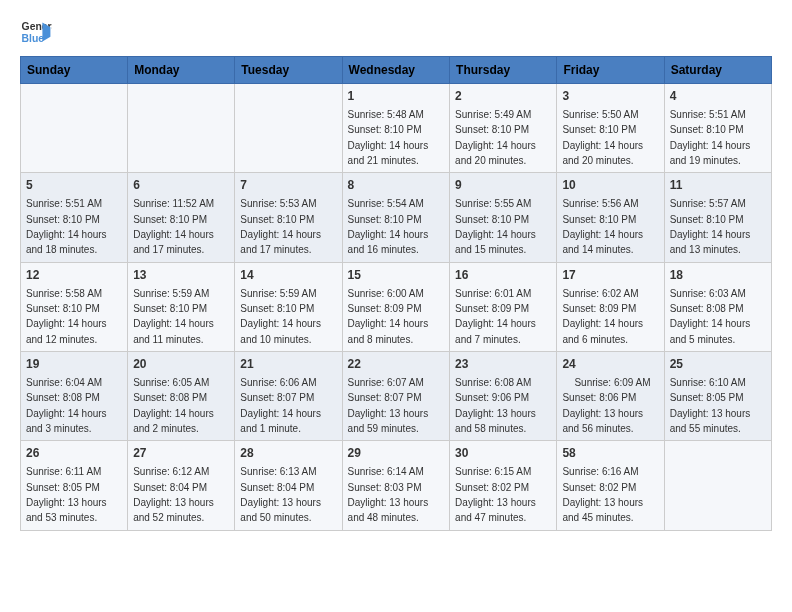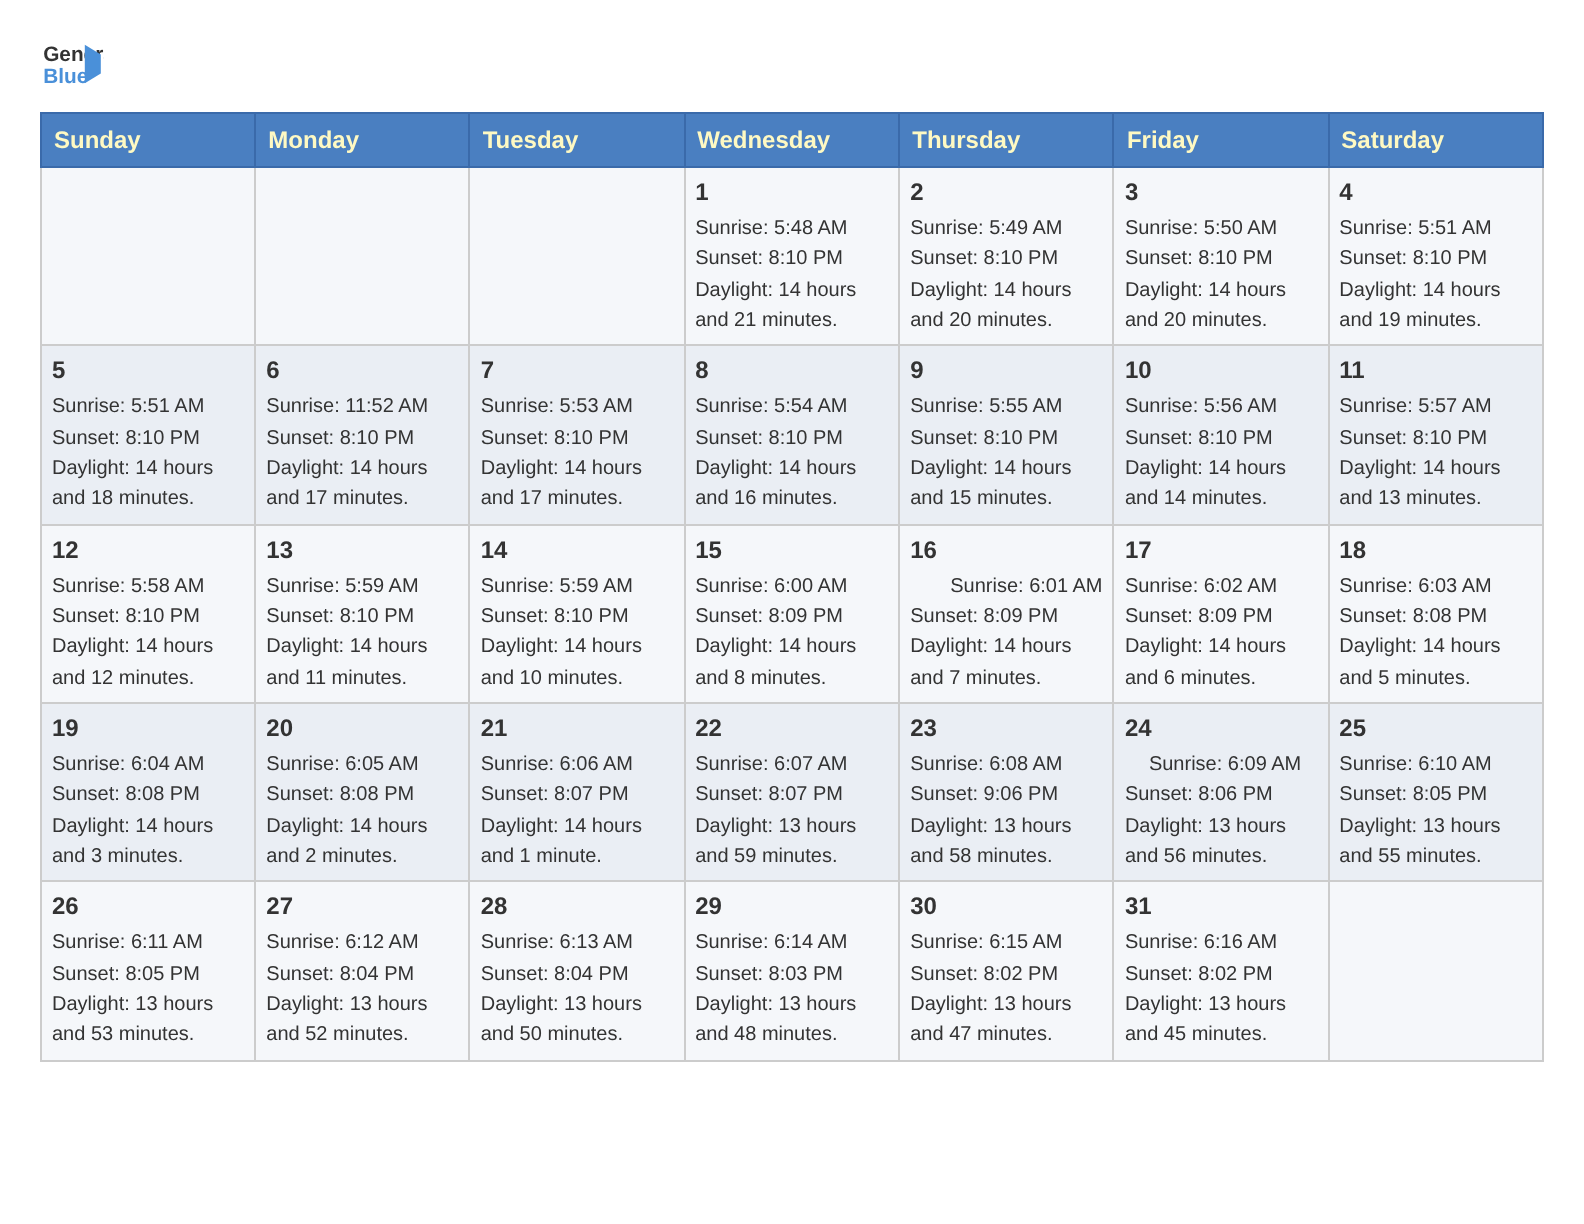--- a/index.html
+++ b/index.html
@@ -38,21 +38,21 @@
       font-size: 15px;
       color: #555;
     }
     table {
       width: 100%;
       border-collapse: collapse;
       font-size: 11px;
     }
     thead tr th {
       background: #4a7fc1;
-      color: #fef9c3;
+      color: #000000;
       text-align: left;
       padding: 6px 6px;
       font-size: 12px;
       font-weight: bold;
       border: 1px solid #3a6aaa;
     }
     tbody tr td {
       border: 1px solid #ccc;
       vertical-align: top;
       padding: 4px 5px;
@@ -155,21 +155,21 @@
 Daylight: 14 hours and 12 minutes.</span></td>
         <td><span class="day-num">13</span><span class="day-info" style="white-space: pre-line;">Sunrise: 5:59 AM
 Sunset: 8:10 PM
 Daylight: 14 hours and 11 minutes.</span></td>
         <td><span class="day-num">14</span><span class="day-info" style="white-space: pre-line;">Sunrise: 5:59 AM
 Sunset: 8:10 PM
 Daylight: 14 hours and 10 minutes.</span></td>
         <td><span class="day-num">15</span><span class="day-info" style="white-space: pre-line;">Sunrise: 6:00 AM
 Sunset: 8:09 PM
 Daylight: 14 hours and 8 minutes.</span></td>
-        <td><span class="day-num">16</span><span class="day-info" style="white-space: pre-line; margin-left: 20px;">Sunrise: 6:01 AM
+        <td><span class="day-num">16</span><span class="day-info" style="white-space: pre-line;">Sunrise: 6:01 AM
 Sunset: 8:09 PM
 Daylight: 14 hours and 7 minutes.</span></td>
         <td><span class="day-num">17</span><span class="day-info" style="white-space: pre-line;">Sunrise: 6:02 AM
 Sunset: 8:09 PM
 Daylight: 14 hours and 6 minutes.</span></td>
         <td><span class="day-num">18</span><span class="day-info" style="white-space: pre-line;">Sunrise: 6:03 AM
 Sunset: 8:08 PM
 Daylight: 14 hours and 5 minutes.</span></td>
       </tr>
       <tr>
@@ -204,19 +204,19 @@
 Daylight: 13 hours and 52 minutes.</span></td>
         <td><span class="day-num">28</span><span class="day-info" style="white-space: pre-line;">Sunrise: 6:13 AM
 Sunset: 8:04 PM
 Daylight: 13 hours and 50 minutes.</span></td>
         <td><span class="day-num">29</span><span class="day-info" style="white-space: pre-line;">Sunrise: 6:14 AM
 Sunset: 8:03 PM
 Daylight: 13 hours and 48 minutes.</span></td>
         <td><span class="day-num">30</span><span class="day-info" style="white-space: pre-line;">Sunrise: 6:15 AM
 Sunset: 8:02 PM
 Daylight: 13 hours and 47 minutes.</span></td>
-        <td><span class="day-num">31</span><span class="day-info" style="white-space: pre-line;">Sunrise: 6:16 AM
+        <td><span class="day-num">58</span><span class="day-info" style="white-space: pre-line;">Sunrise: 6:16 AM
 Sunset: 8:02 PM
 Daylight: 13 hours and 45 minutes.</span></td>
         <td class="empty-cell"></td>
       </tr>
     </tbody>
 </table>
 
 </body></html>

